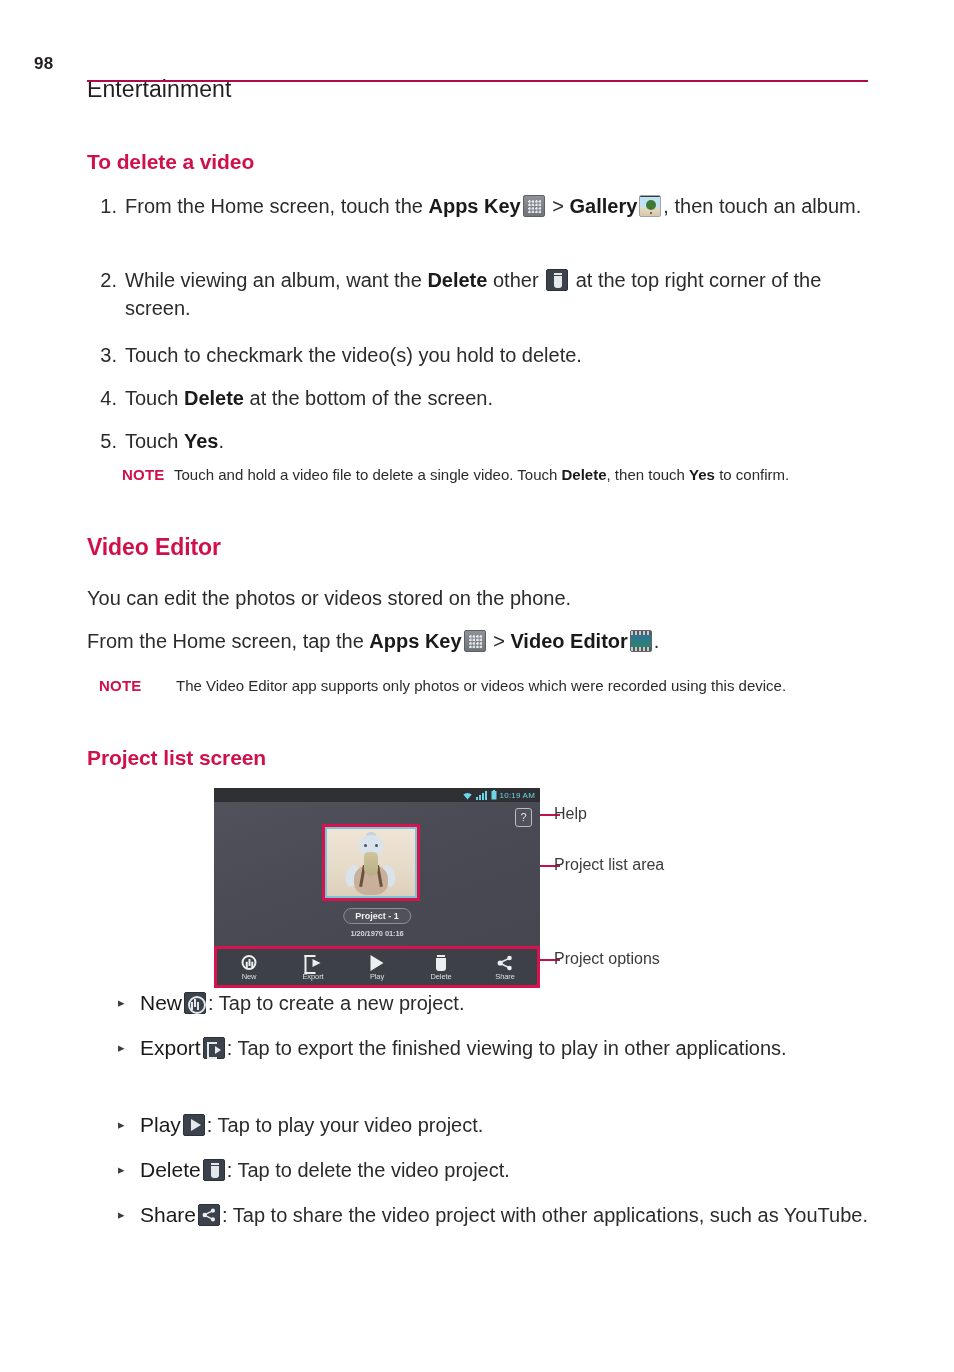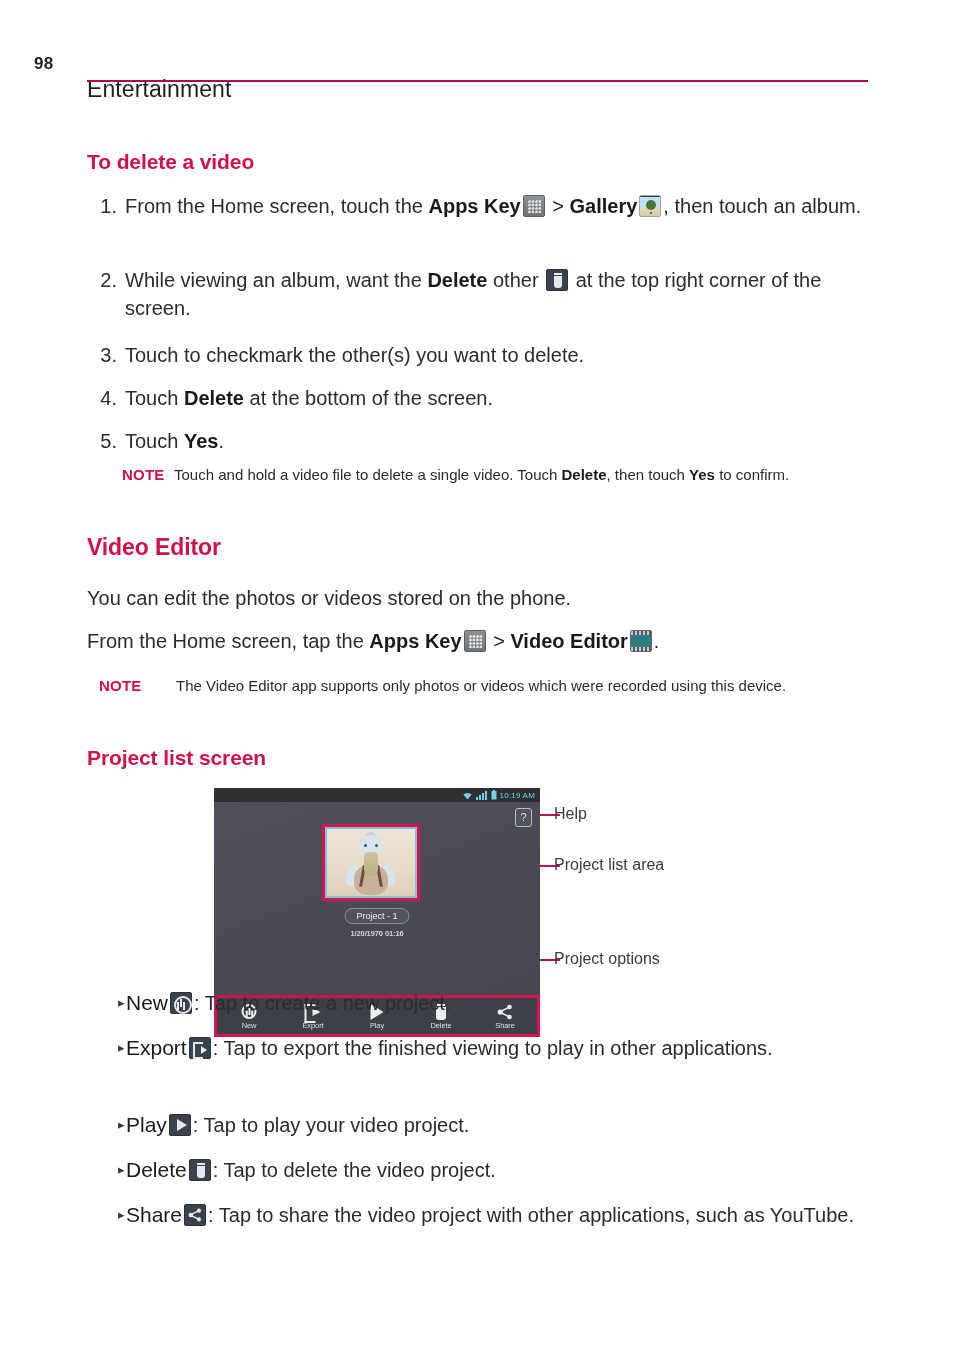--- a/index.html
+++ b/index.html
@@ -261,21 +261,21 @@
 
   
   .figure {
     position: absolute;
     left: 214px; top: 700px;
     width: 326px; height: 192px;
   }
   .phone-screen {
     position: absolute;
     left: 0; top: 0;
-    width: 326px; height: 249px;
+    width: 326px; height: 200px;
     background: linear-gradient(160deg, #52525c 0%, #4a4a54 45%, #45454e 100%);
     overflow: hidden;
   }
   .status-bar {
     position: absolute;
     left: 0; top: 0;
     width: 100%; height: 14px;
     background: #2e3033;
     display: flex;
     align-items: center;
@@ -382,21 +382,21 @@
   .project-name {
     position: absolute;
     left: 50%; top: 120px;
     transform: translateX(-50%);
     padding: 2px 11px;
     border: 1px solid #8b8f95;
     border-radius: 8px;
     background: rgba(255,255,255,0.05);
     color: #f0f2f4;
     font-size: 9px;
-    font-weight: normal;
+    font-weight: bold;
     white-space: nowrap;
   }
   .project-date {
     position: absolute;
     left: 50%; top: 141px;
     transform: translateX(-50%);
     color: #d3d6da;
     font-size: 7.5px;
     white-space: nowrap;
     letter-spacing: -0.1px;
@@ -526,21 +526,21 @@
   .bullet .marker {
     position: absolute;
     left: 0; top: 0;
     width: 14px;
     color: #3b3b3b;
     font-size: 13px;
     line-height: 30px;
   }
   .bullet .bullet-body {
     display: block;
-    margin-left: 8px;
+    margin-left: 22px;
   }
   .bullet .term {
     font-size: 21px;
     color: #1a1a1a;
   }
 </style>
 </head>
 <body>
 
 <div class="page-header">
@@ -556,21 +556,21 @@
   <span class="num-body"><span>From the Home screen, touch the </span><b>Apps Key</b><span class="ico ico-appskey"></span><span> &gt; </span><b>Gallery</b><span class="ico ico-gallery"></span><span>, then touch an album.</span></span>
 </div>
 
 <div class="num-item" style="top:266px;">
   <span class="num">2.</span>
   <span class="num-body"><span>While viewing an album, want the </span><b>Delete</b><span> other </span><span class="ico ico-delete"></span><span> at the top right corner of the screen.</span></span>
 </div>
 
 <div class="num-item" style="top:341px;">
   <span class="num">3.</span>
-  <span class="num-body">Touch to checkmark the other(s) you want to delete.</span>
+  <span class="num-body">Touch to checkmark the video(s) you hold to delete.</span>
 </div>
 
 <div class="num-item" style="top:384px;">
   <span class="num">4.</span>
   <span class="num-body"><span>Touch </span><b>Delete</b><span> at the bottom of the screen.</span></span>
 </div>
 
 <div class="num-item" style="top:427px;">
   <span class="num">5.</span>
   <span class="num-body"><span>Touch </span><b>Yes</b><span>.</span></span>

